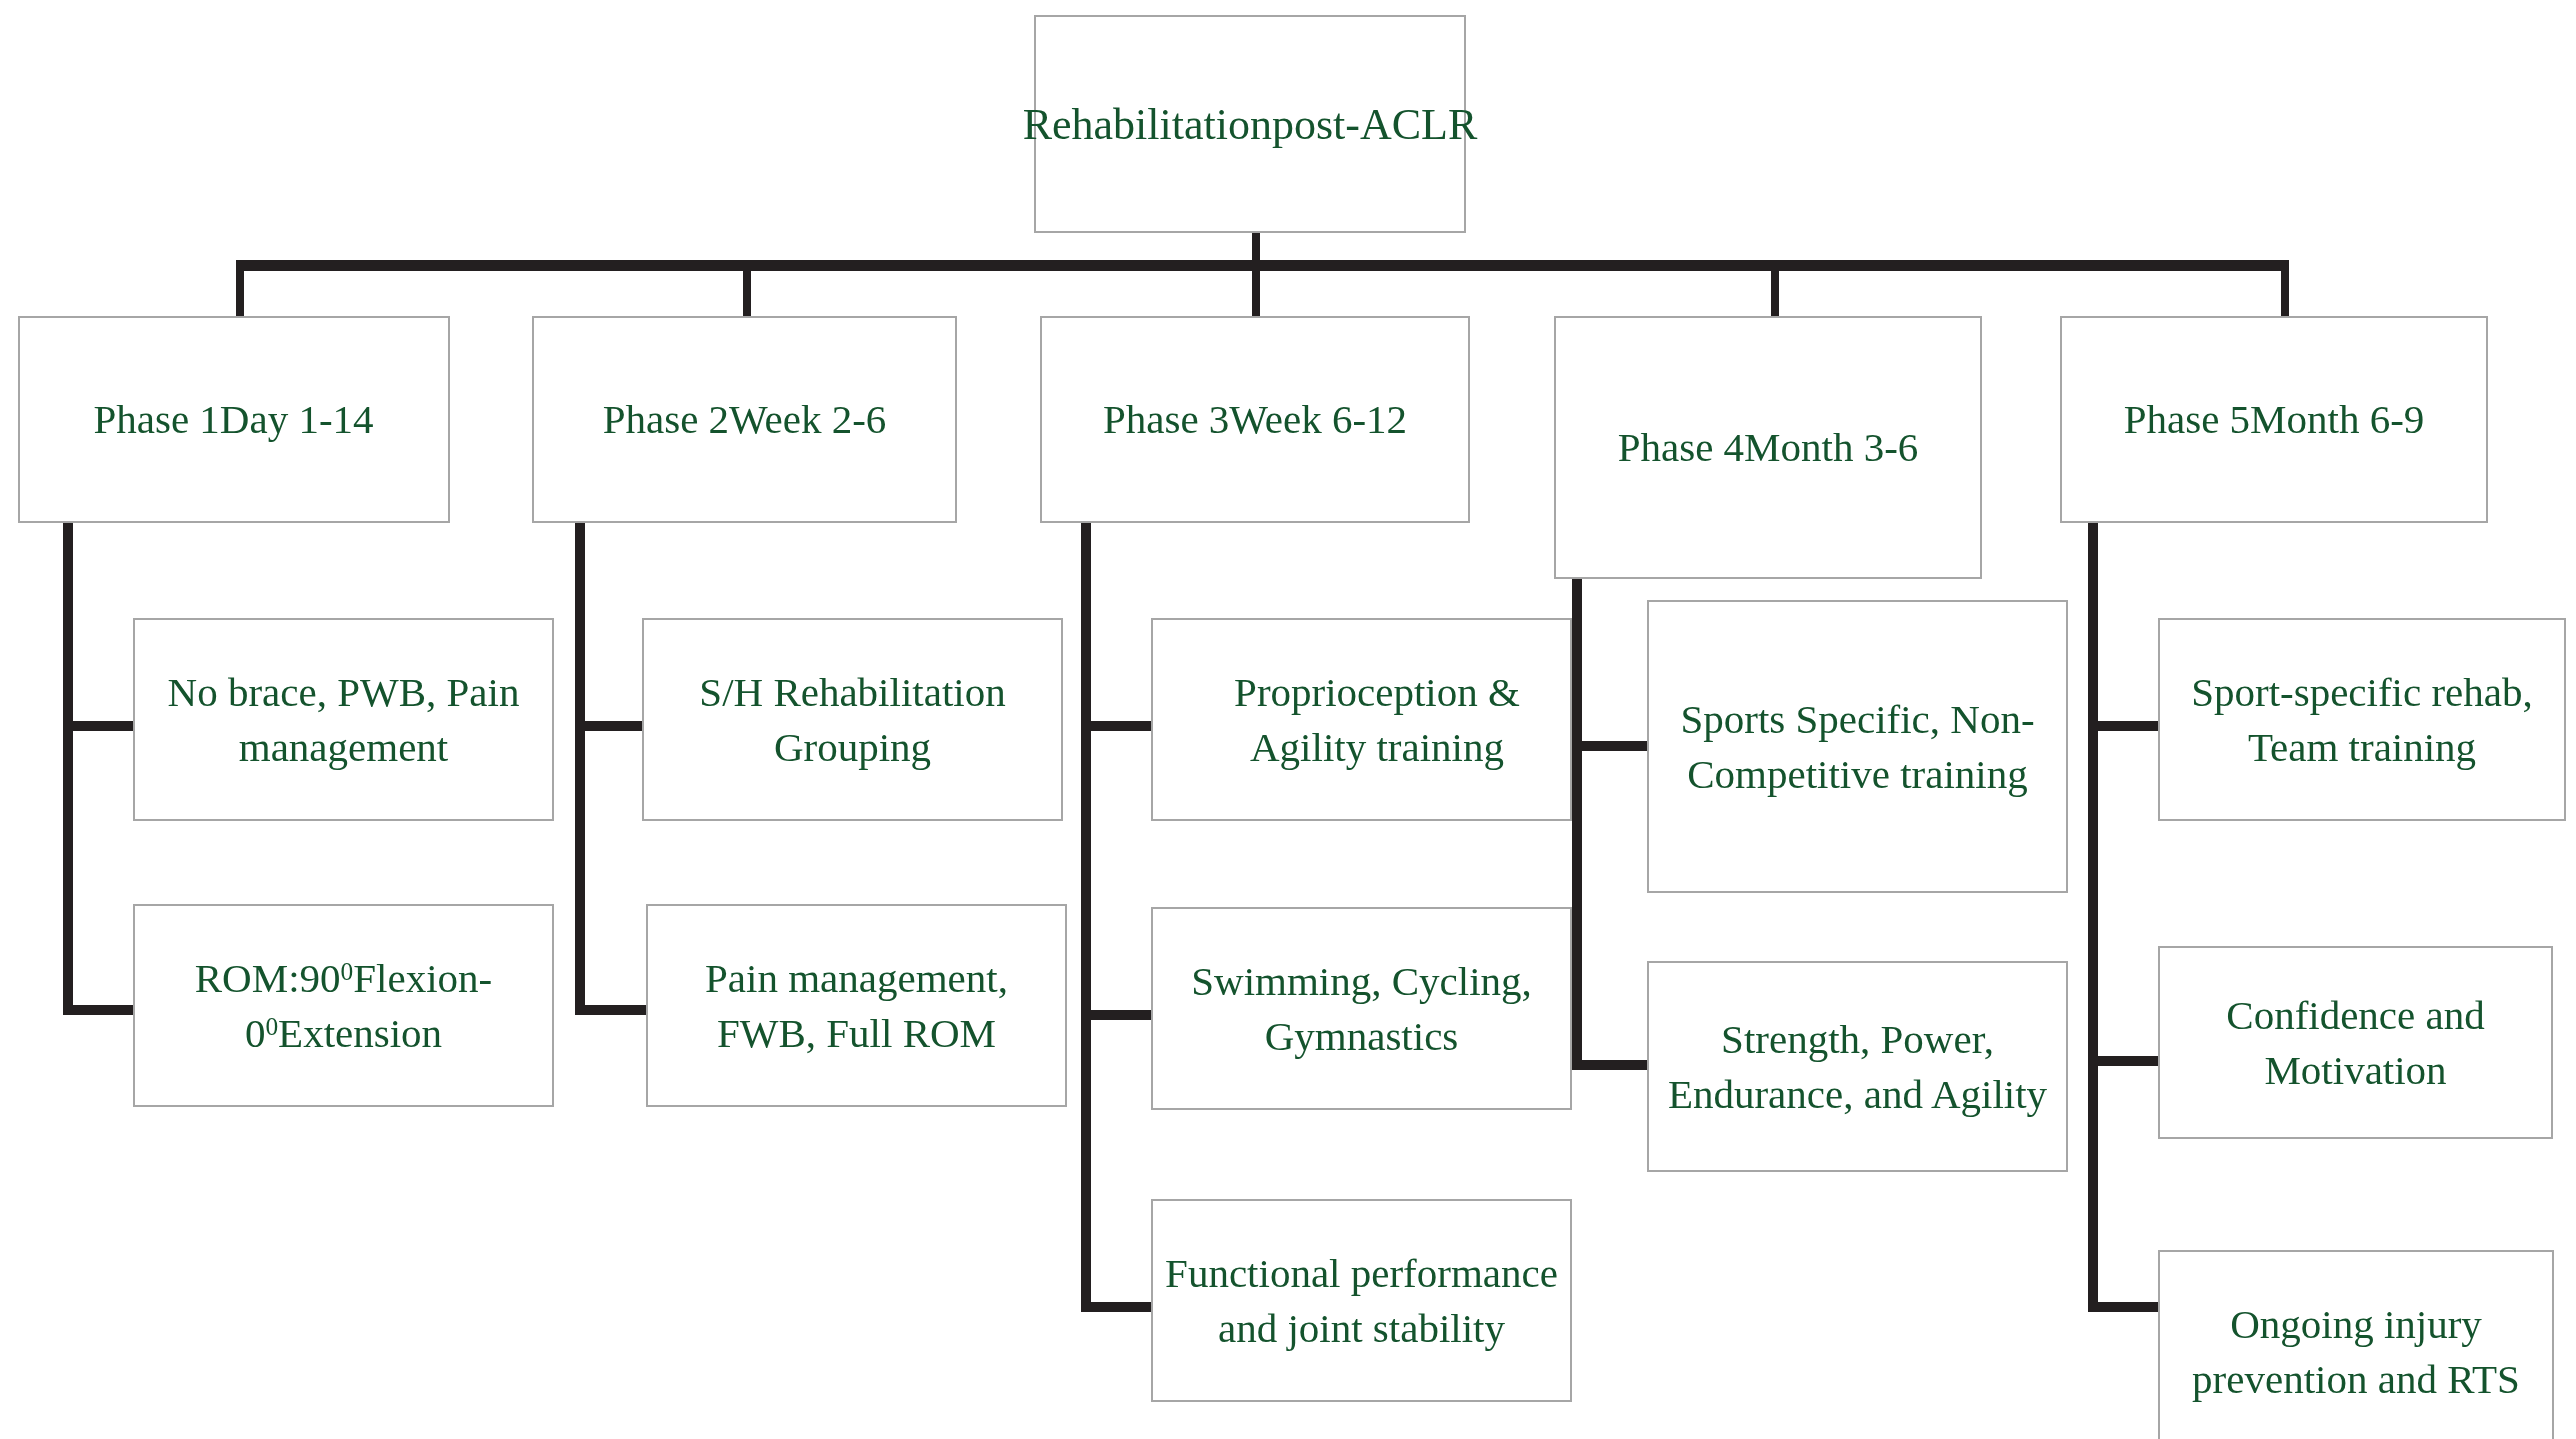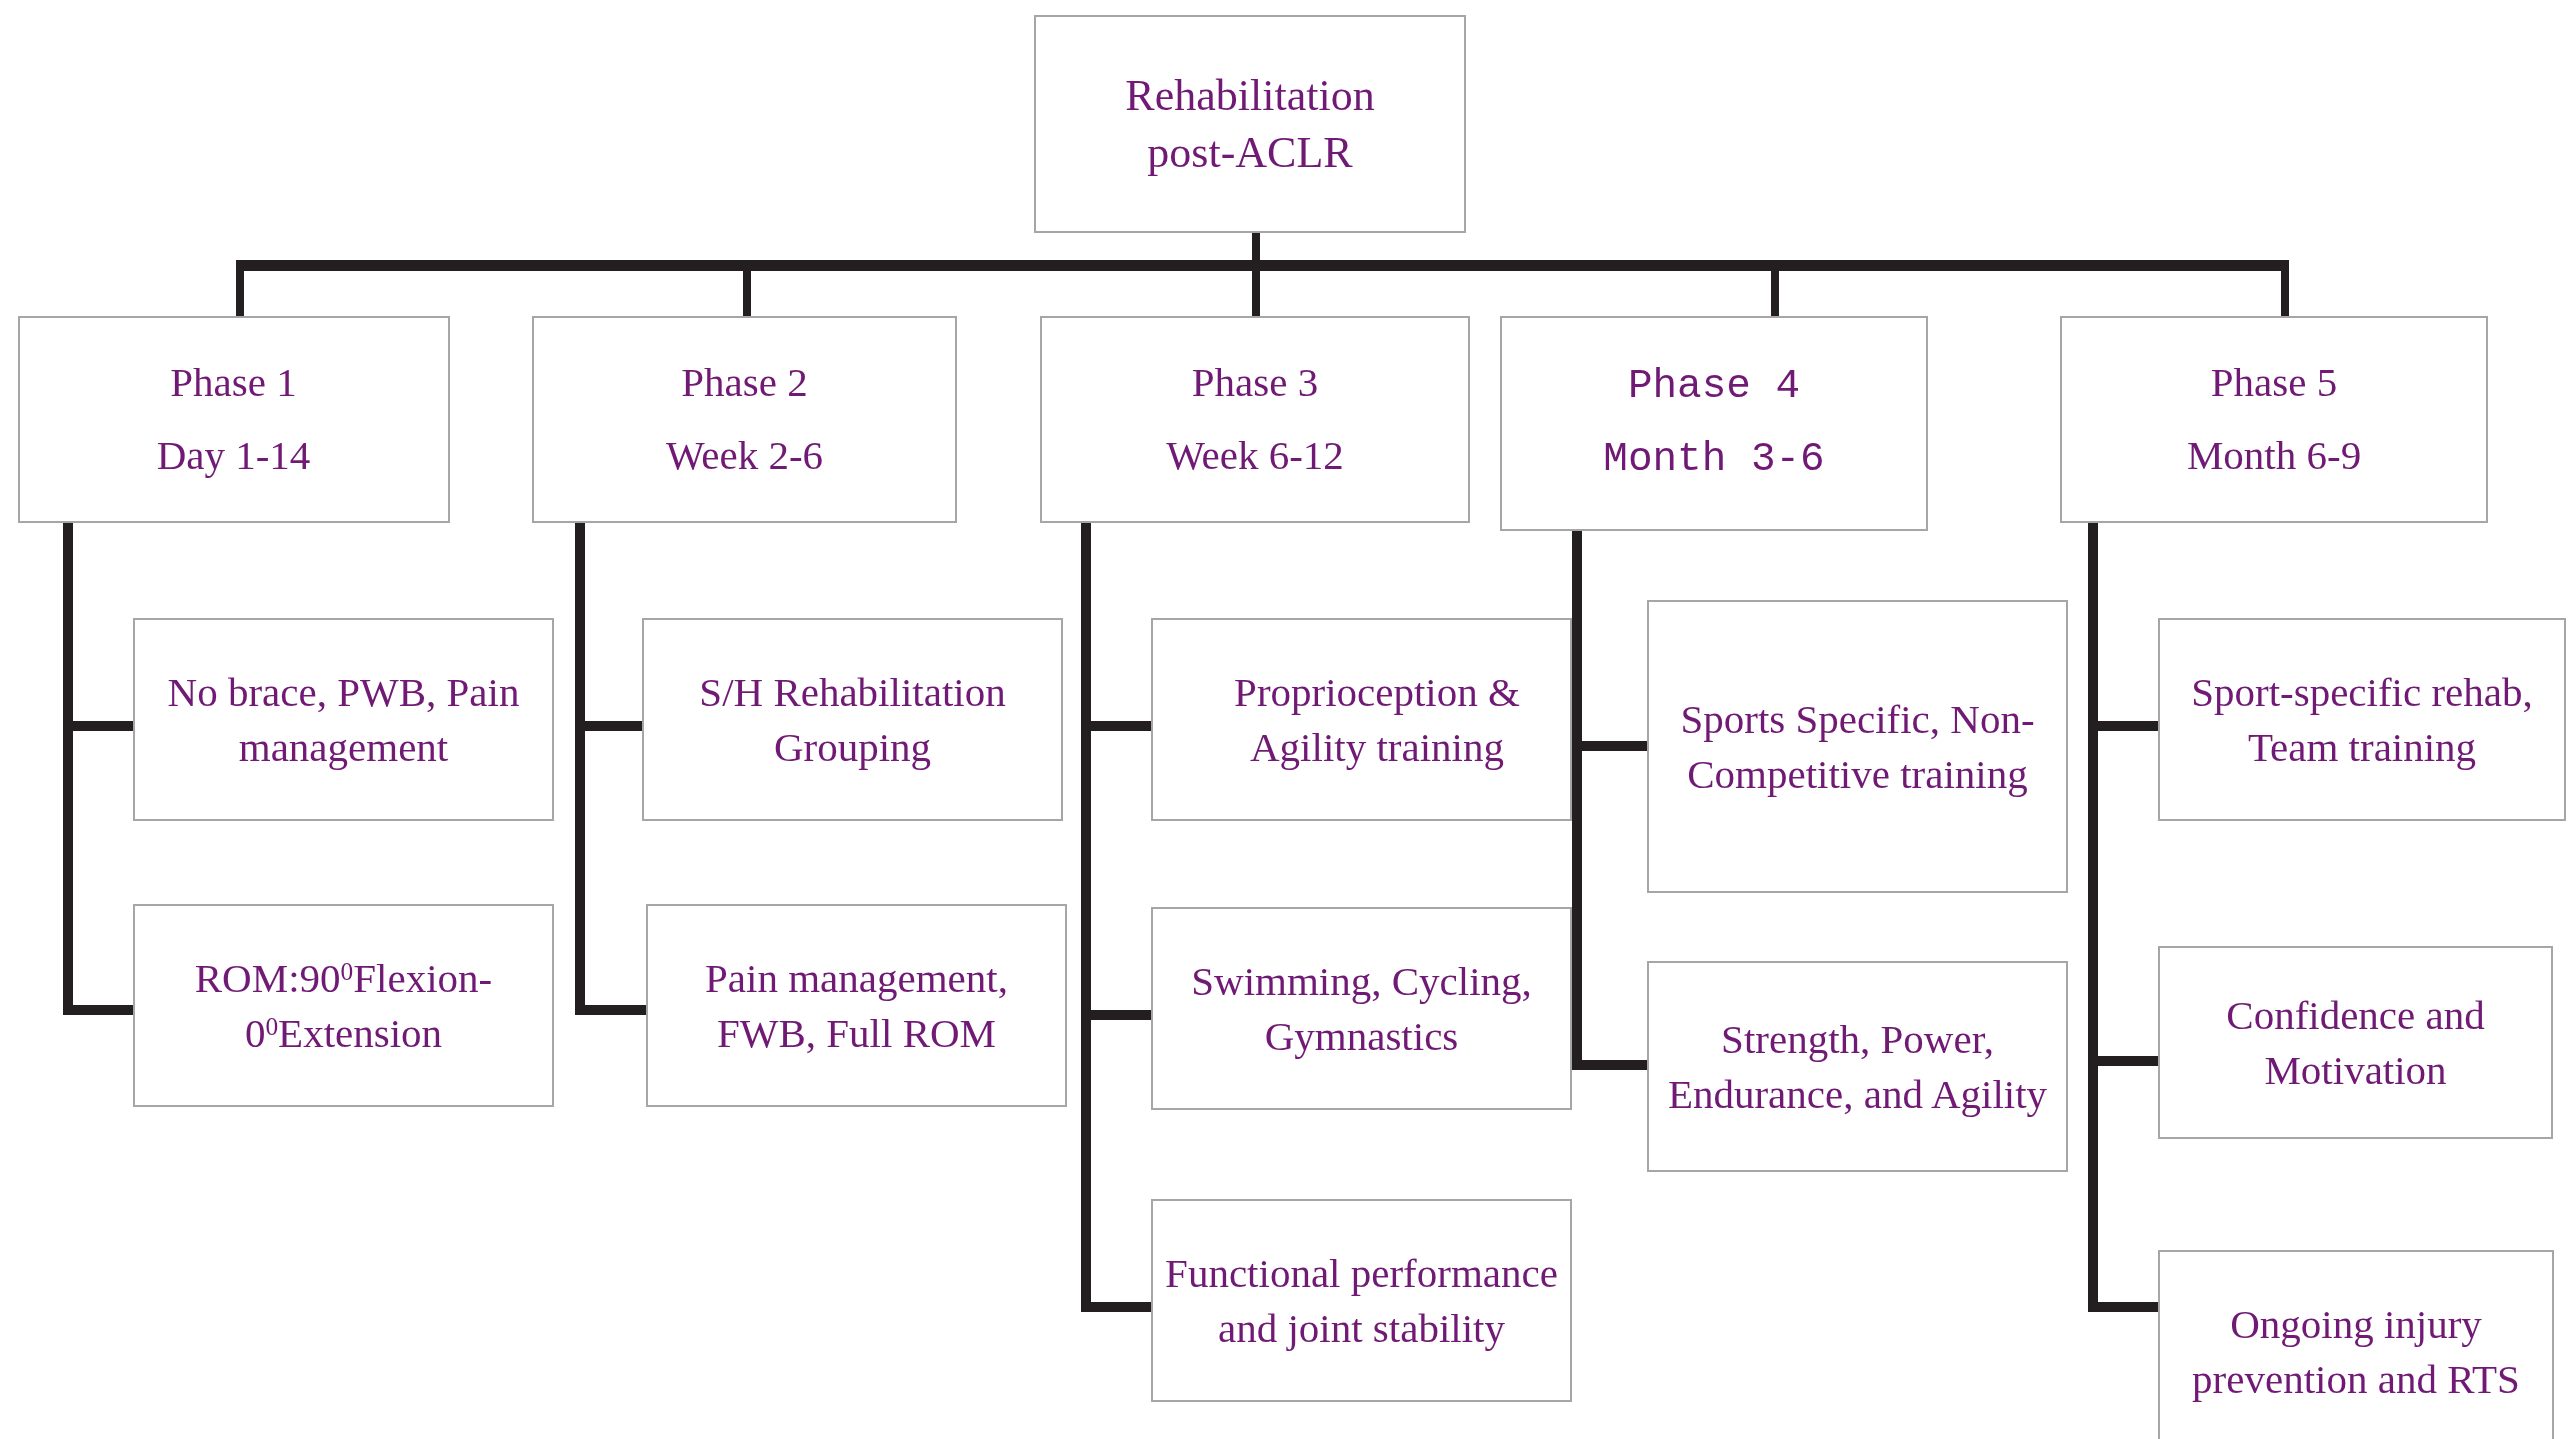--- a/index.html
+++ b/index.html
@@ -15,25 +15,25 @@
     background: #ffffff;
     overflow: hidden;
     font-family: "Liberation Serif", "DejaVu Serif", serif;
   }
   .node {
     position: absolute;
     box-sizing: border-box;
     background: #ffffff;
     border: 2.8px solid #a6a6a6;
     display: flex;
-    flex-direction: column;
+    flex-direction: row;
     align-items: center;
     justify-content: center;
     text-align: center;
-    color: #701a75;
+    color: #14532d;
     line-height: 1.30;
     padding: 2.8px 7px;
   }
   .node .line { display: block; white-space: nowrap; }
   .root { font-size: 44px; }
   .phase { font-size: 41px; }
   .phase .line { margin: 9.8px 0; }
   .child { font-size: 41px; line-height: 1.34; }
   .child .body { white-space: normal; }
   sup {
@@ -97,21 +97,21 @@
   <div class="node phase" style="left:532px; top:316px; width:425px; height:207px;">
     <span class="line">Phase 2</span>
     <span class="line">Week 2-6</span>
   </div>
 
   <div class="node phase" style="left:1040px; top:316px; width:430px; height:207px;">
     <span class="line">Phase 3</span>
     <span class="line">Week 6-12</span>
   </div>
 
-  <div class="node phase" style="left:1500px; top:316px; width:428px; height:215px;font-family:Liberation Mono, monospace;">
+  <div class="node phase" style="left:1554px; top:316px; width:428px; height:263px;">
     <span class="line">Phase 4</span>
     <span class="line">Month 3-6</span>
   </div>
 
   <div class="node phase" style="left:2060px; top:316px; width:428px; height:207px;">
     <span class="line">Phase 5</span>
     <span class="line">Month 6-9</span>
   </div>
 
   <div class="node child" style="left:133px; top:618px; width:421px; height:203px;">

